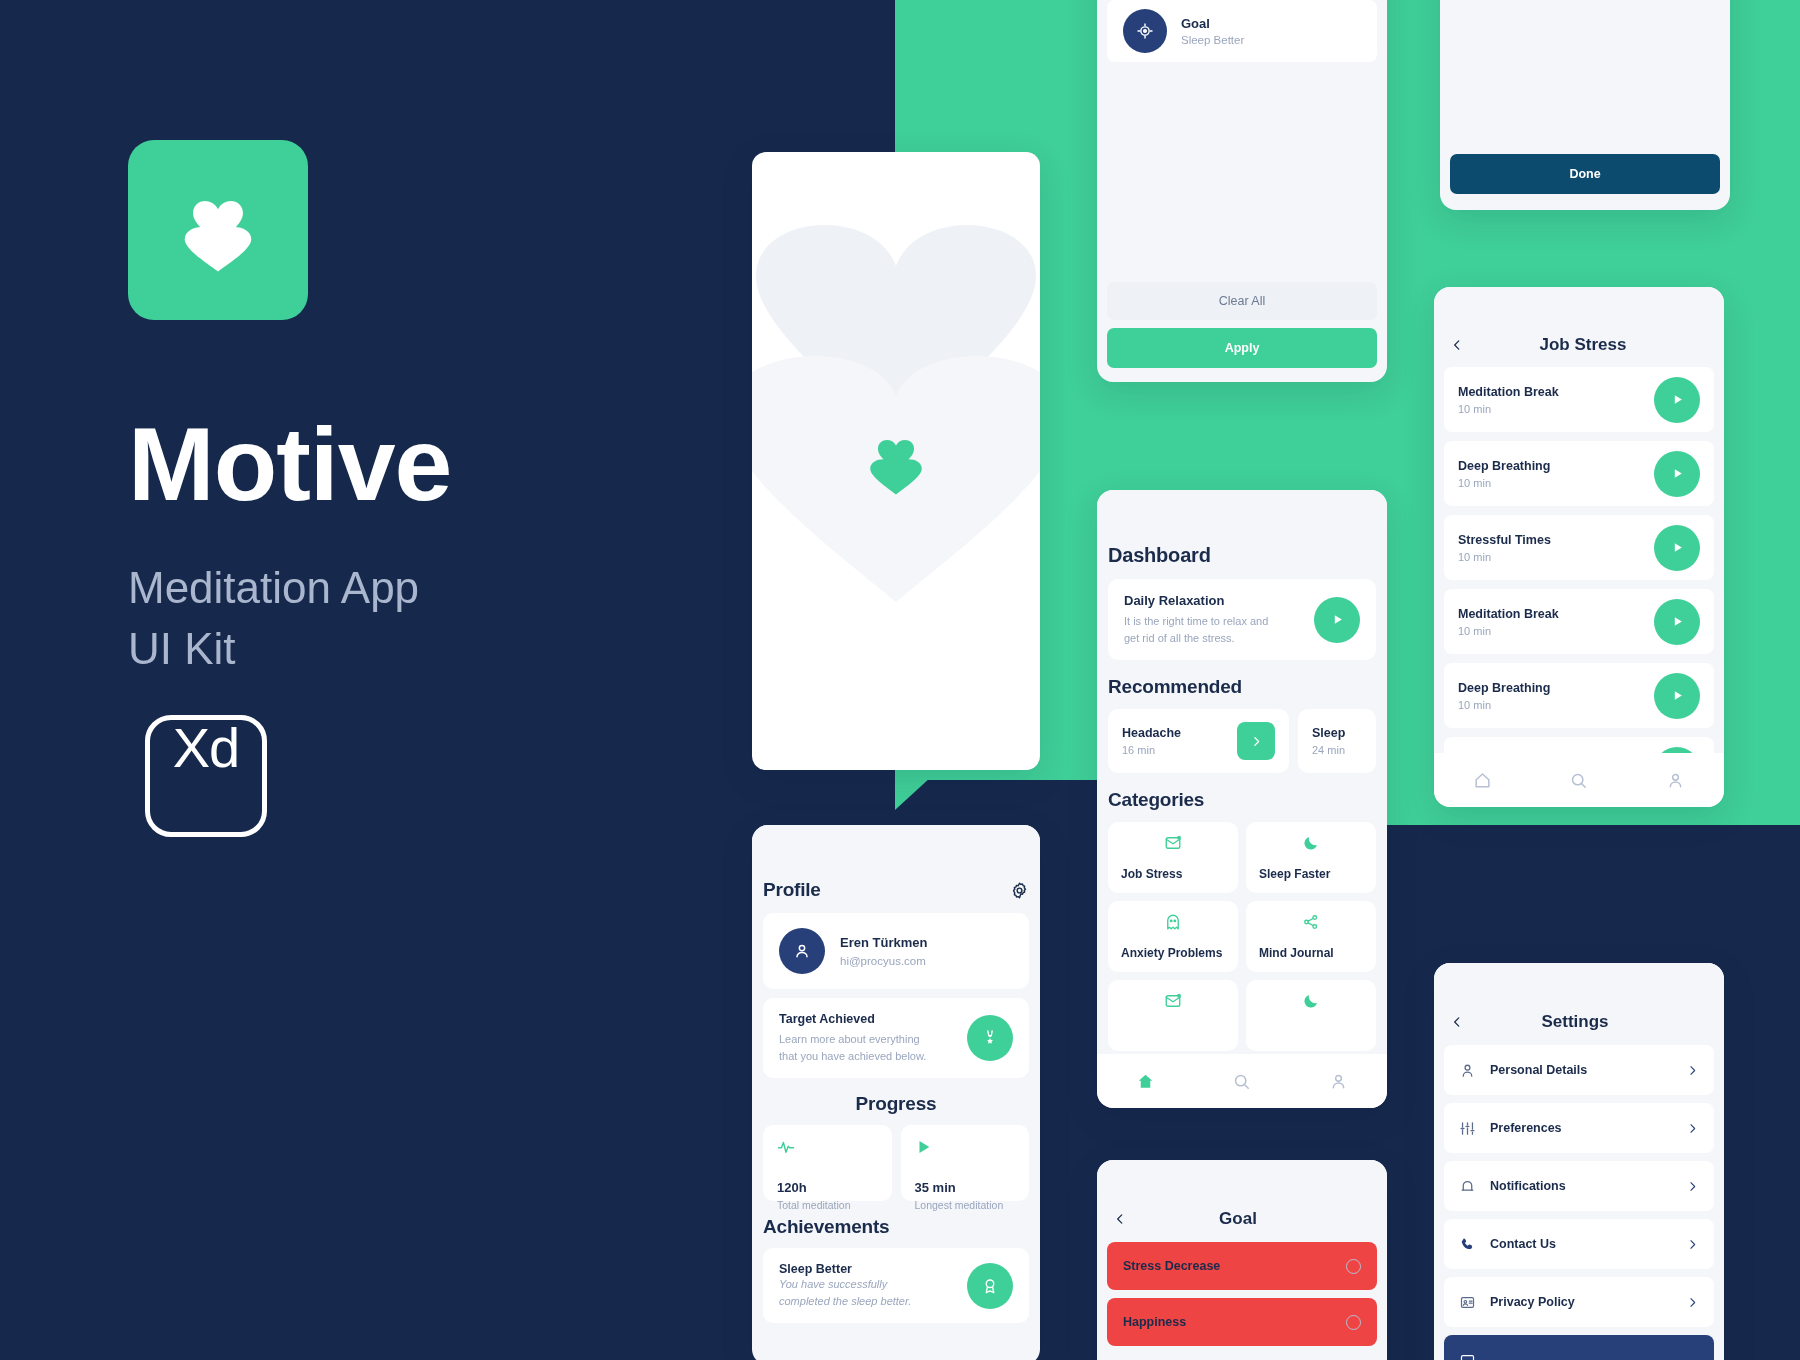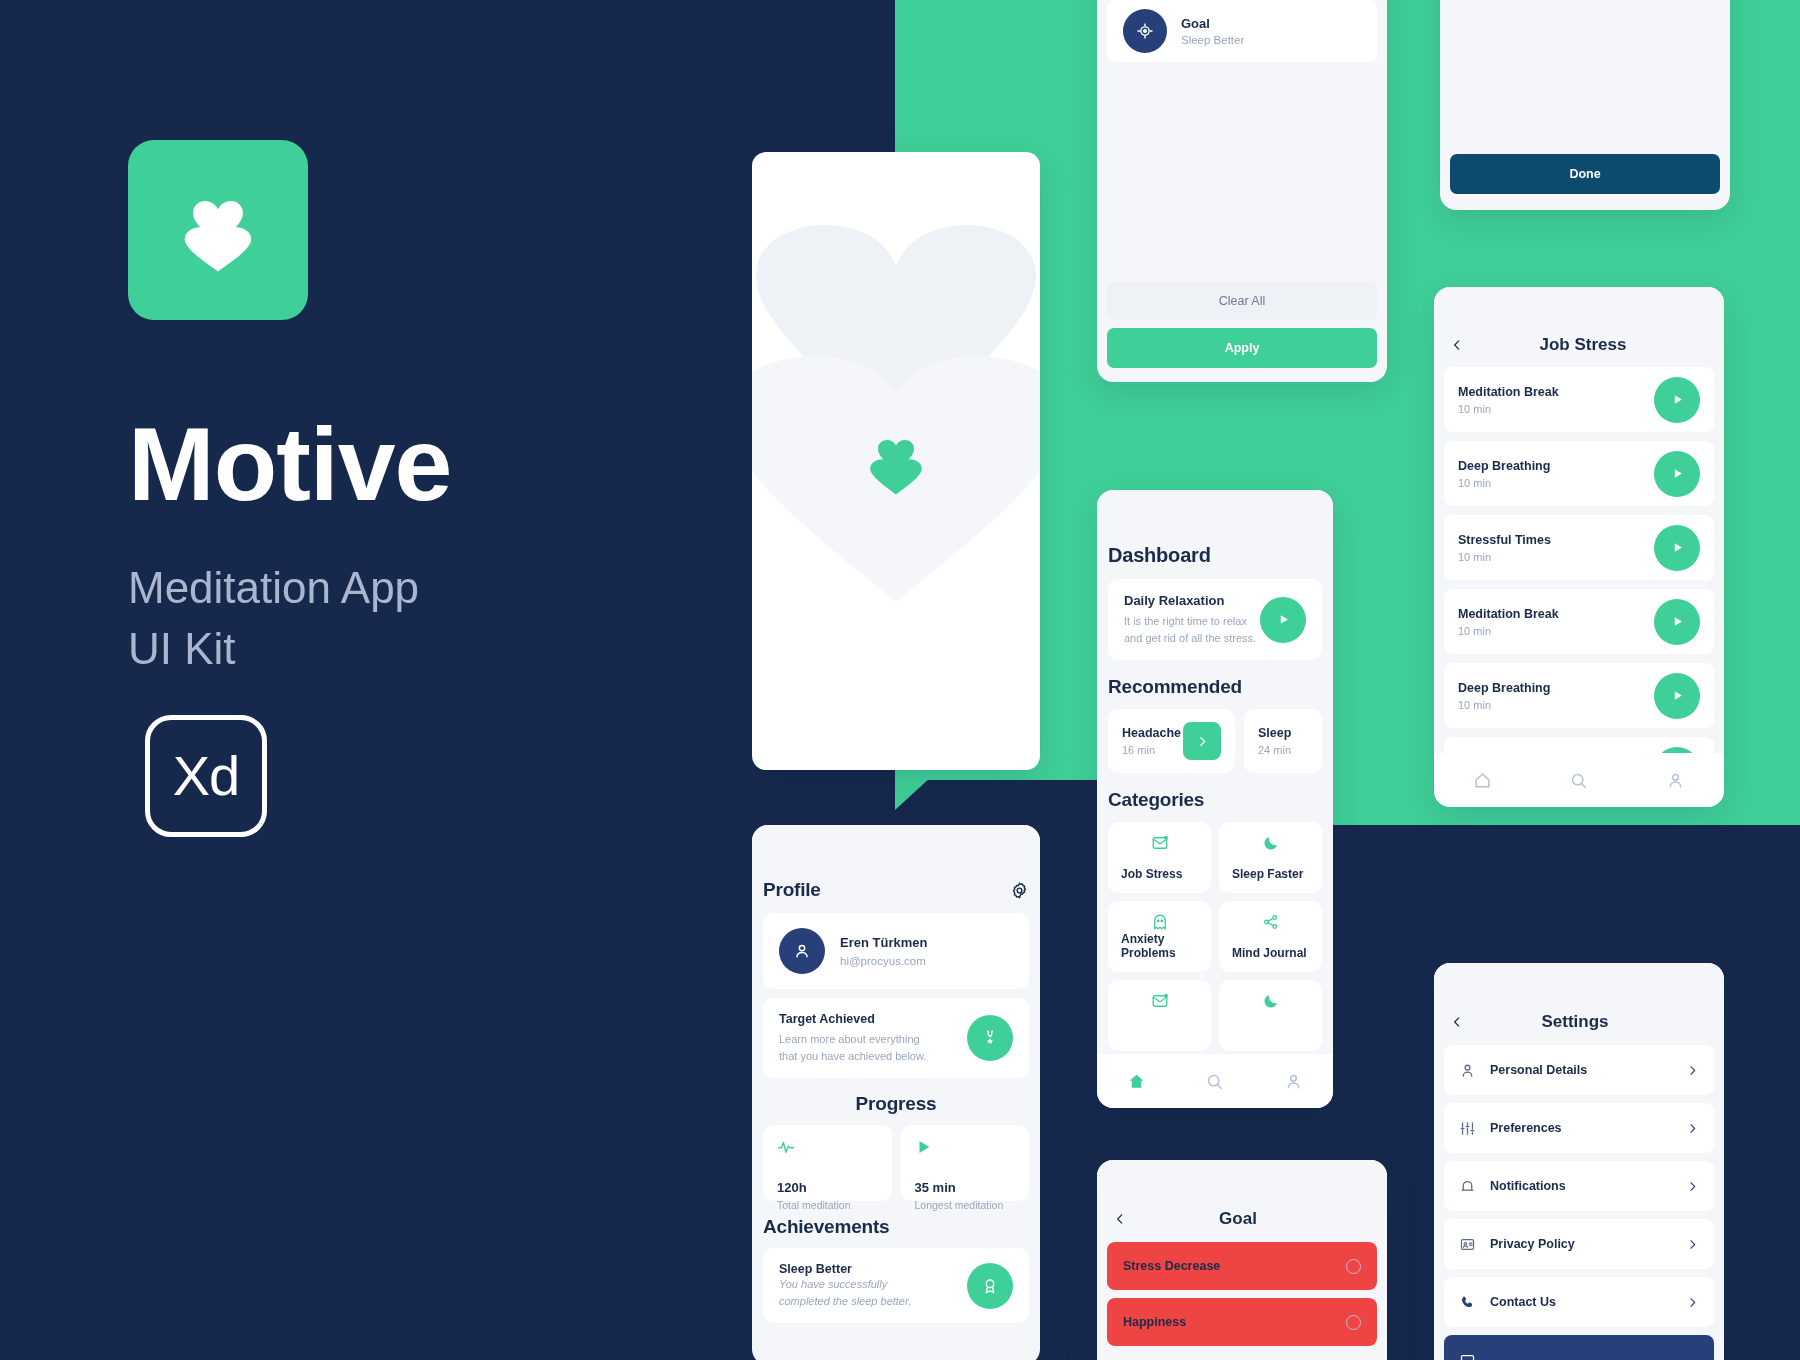--- a/index.html
+++ b/index.html
@@ -60,21 +60,21 @@
     line-height: 1.38;
     color: #a9b6cd;
     font-weight: 400;
   }
   #xd-badge {
     position: absolute;
     left: 17px; top: 575px;
     width: 122px; height: 122px;
     border: 5px solid #ffffff;
     border-radius: 26px;
-    display: flex; align-items: center; justify-content: center;
+    display: flex; justify-content: center;
   }
   #xd-badge span {
     color: #ffffff;
     font-size: 56px;
     font-weight: 400;
     letter-spacing: -1px;
     line-height: 1;
   }
 
   
@@ -148,21 +148,21 @@
   
   #donescreen { left: 1440px; top: -112px; width: 290px; height: 322px; }
   #donescreen .btn-done {
     position: absolute; left: 10px; right: 10px; bottom: 16px;
     height: 40px; background: #0c4a6e; border-radius: 7px;
     display: flex; align-items: center; justify-content: center;
     font-size: 12.5px; font-weight: 700; color: #ffffff;
   }
 
   
-  #dashboard { left: 1097px; top: 490px; width: 236px; height: 618px; }
+  #dashboard { left: 1097px; top: 490px; width: 290px; height: 618px; }
   #dashboard .pad { padding: 0 11px; }
   #dash-title { font-size: 20px; margin: 18px 0 12px 0; }
   #daily-card { padding: 14px 16px; display: flex; align-items: center; }
   #daily-card .txt { flex: 1; }
   #daily-card .h { font-size: 13px; font-weight: 700; color: #1b2b4b; }
   #daily-card .p { font-size: 11px; color: #9aa6bd; line-height: 1.5; margin-top: 5px; max-width: 150px; }
   .play-circle {
     width: 46px; height: 46px; border-radius: 50%;
     background: #3fcf98;
     display: flex; align-items: center; justify-content: center;
@@ -614,41 +614,41 @@
       <span class="sl">Notifications</span>
       <span class="ico">
         <svg viewBox="0 0 24 24" width="13" height="13" fill="none" stroke="#27407a" stroke-width="2" stroke-linecap="round" stroke-linejoin="round">
             <path d="M9 5l7 7-7 7"></path>
           </svg>
       </span>
     </div>
 
     <div class="set-item">
       <span class="ico">
+        <svg viewBox="0 0 24 24" width="17" height="17" fill="#27407a">
+            <path d="M6.6 3.5c.7-.3 1.5 0 1.9.7l1.4 2.5c.4.7.2 1.6-.5 2l-1 .7c.8 1.9 2.3 3.4 4.2 4.2l.7-1c.4-.7 1.3-.9 2-.5l2.5 1.4c.7.4 1 1.2.7 1.9l-.8 1.8c-.3.8-1.2 1.2-2 1C9.6 18.6 5.4 14.4 4 8.3c-.2-.8.2-1.7 1-2z"></path>
+          </svg>
+      </span>
+      <span class="sl">Contact Us</span>
+      <span class="ico">
+        <svg viewBox="0 0 24 24" width="13" height="13" fill="none" stroke="#27407a" stroke-width="2" stroke-linecap="round" stroke-linejoin="round">
+            <path d="M9 5l7 7-7 7"></path>
+          </svg>
+      </span>
+    </div>
+
+    <div class="set-item">
+      <span class="ico">
         <svg viewBox="0 0 24 24" width="17" height="17" fill="none" stroke="#5a6b8c" stroke-width="1.7" stroke-linecap="round">
           <rect x="3.5" y="5" width="17" height="14" rx="2"></rect>
             <circle cx="9" cy="11" r="1.8"></circle>
             <path d="M6 16c.6-1.5 1.7-2.2 3-2.2s2.4.7 3 2.2M14.5 10h4M14.5 13h4"></path>
         </svg>
       </span>
       <span class="sl">Privacy Policy</span>
-      <span class="ico">
-        <svg viewBox="0 0 24 24" width="13" height="13" fill="none" stroke="#27407a" stroke-width="2" stroke-linecap="round" stroke-linejoin="round">
-            <path d="M9 5l7 7-7 7"></path>
-          </svg>
-      </span>
-    </div>
-
-    <div class="set-item">
-      <span class="ico">
-        <svg viewBox="0 0 24 24" width="17" height="17" fill="#27407a">
-            <path d="M6.6 3.5c.7-.3 1.5 0 1.9.7l1.4 2.5c.4.7.2 1.6-.5 2l-1 .7c.8 1.9 2.3 3.4 4.2 4.2l.7-1c.4-.7 1.3-.9 2-.5l2.5 1.4c.7.4 1 1.2.7 1.9l-.8 1.8c-.3.8-1.2 1.2-2 1C9.6 18.6 5.4 14.4 4 8.3c-.2-.8.2-1.7 1-2z"></path>
-          </svg>
-      </span>
-      <span class="sl">Contact Us</span>
       <span class="ico">
         <svg viewBox="0 0 24 24" width="13" height="13" fill="none" stroke="#27407a" stroke-width="2" stroke-linecap="round" stroke-linejoin="round">
             <path d="M9 5l7 7-7 7"></path>
           </svg>
       </span>
     </div>
 
     <div class="set-item dark">
       <span class="ico">
         <svg viewBox="0 0 24 24" width="17" height="17" fill="none" stroke="#ffffff" stroke-width="1.7">

